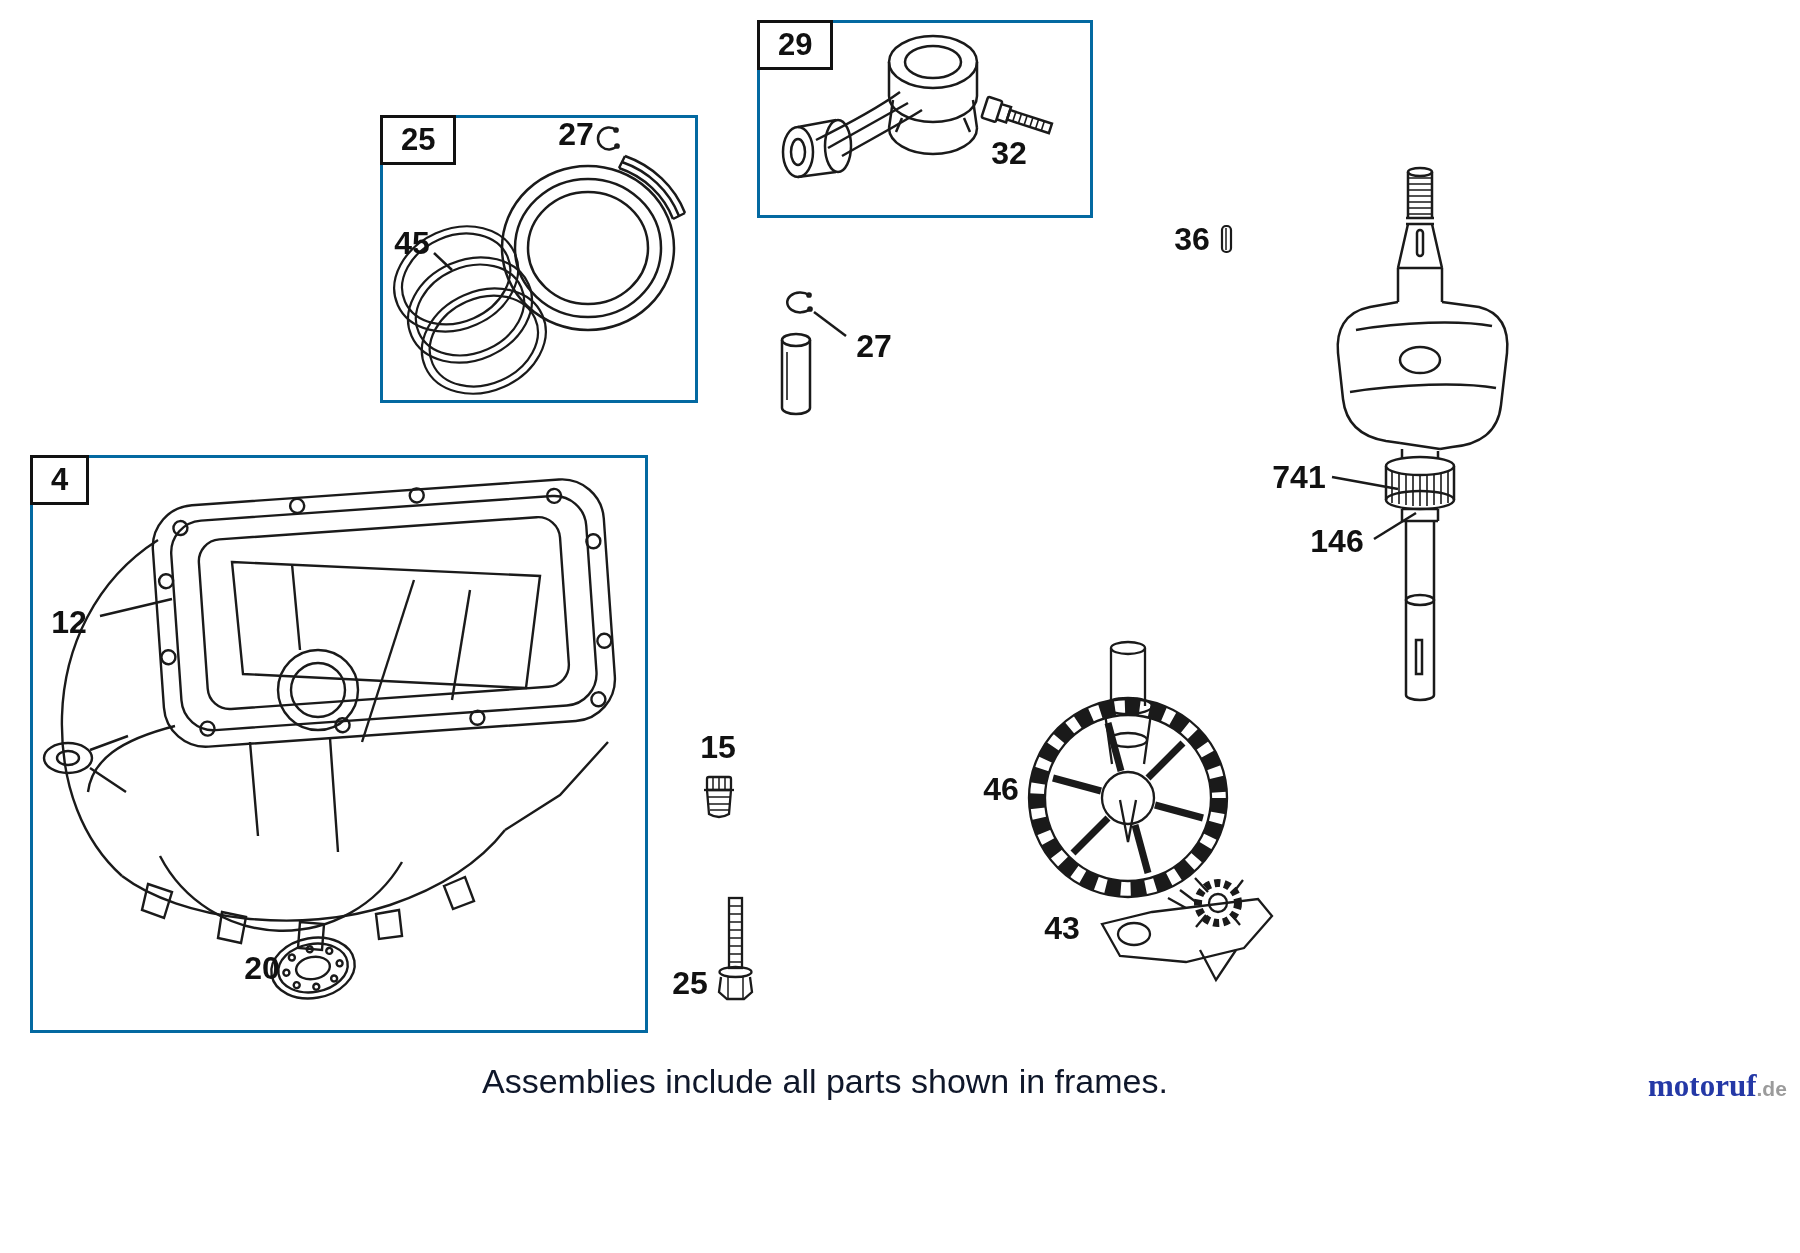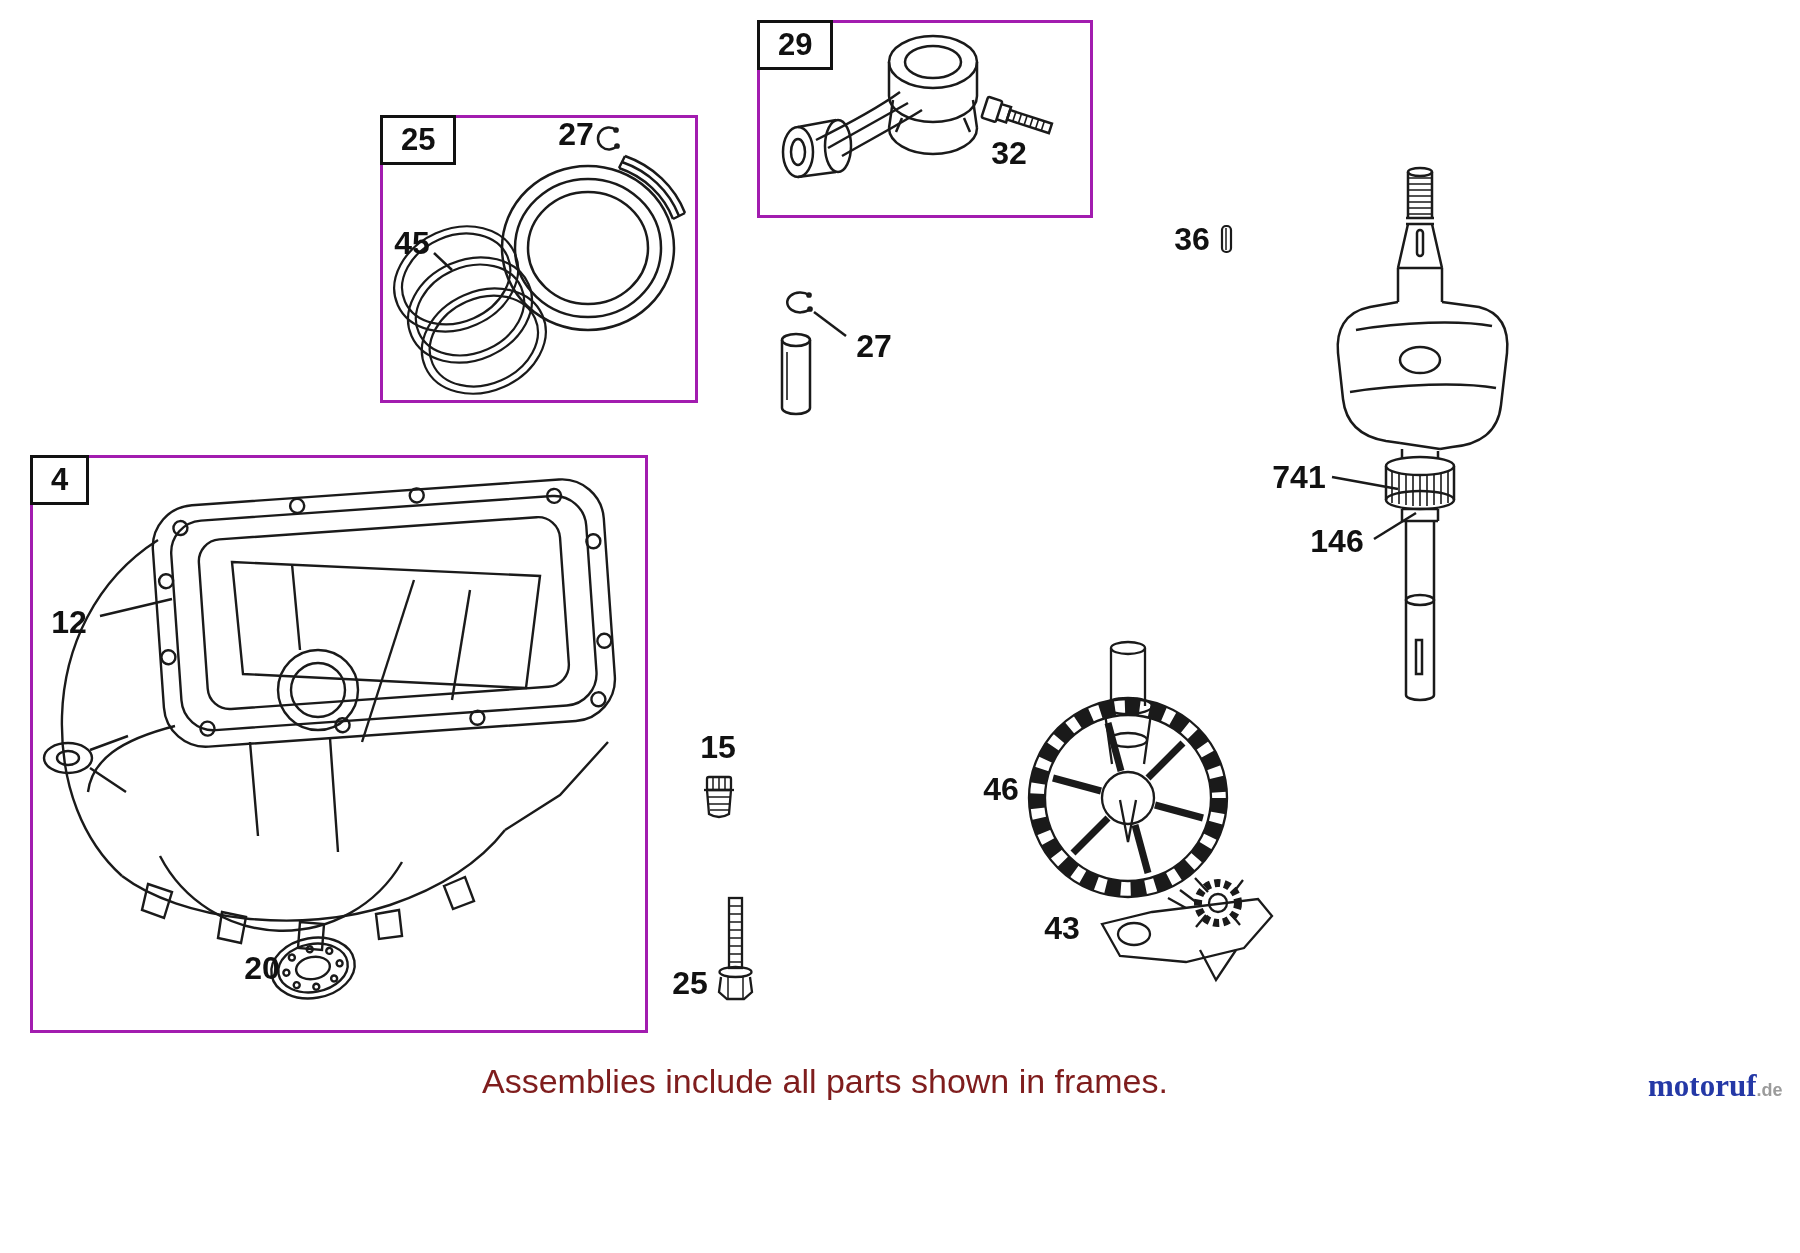--- a/index.html
+++ b/index.html
@@ -1,27 +1,27 @@
 <!DOCTYPE html>
 <html><head>
 <meta charset="utf-8">
 <style>
   html,body{margin:0;padding:0;background:#fff;}
   .page{position:relative;width:1800px;height:1253px;background:#fff;overflow:hidden;
         font-family:"Liberation Sans", sans-serif;color:#111;}
-  .frame{position:absolute;border:3px solid #a21caf;background:transparent;}
+  .frame{position:absolute;border:3px solid #0369a1;background:transparent;}
   .frame-label{position:absolute;left:-3px;top:-3px;border:3px solid #111;background:#fff;
         font-weight:bold;font-size:31px;padding:4px 18px;line-height:1.15;}
   .callout{position:absolute;transform:translate(-50%,-50%);font-weight:bold;font-size:32px;
         white-space:nowrap;}
   .art{position:absolute;left:0;top:0;pointer-events:none;}
-  .footer-note{position:absolute;left:482px;top:1062px;font-size:34px;color:#7f1d1d;}
+  .footer-note{position:absolute;left:482px;top:1062px;font-size:34px;color:#0f172a;}
   .brand{position:absolute;left:1648px;top:1068px;font-size:31px;font-weight:bold;
         color:#2438a6;text-decoration:none;font-family:"Liberation Serif", serif;}
-  .brand .tld{font-size:18px;color:#9b9b9b;font-family:"Liberation Sans", sans-serif;}
+  .brand .tld{font-size:21px;color:#9b9b9b;font-family:"Liberation Sans", sans-serif;}
 </style>
 </head>
 <body>
 
 <div class="page">
 
   <div class="frame" style="left:757px;top:20px;width:330px;height:192px">
     <div class="frame-label">29</div>
   </div>
   <div class="frame" style="left:380px;top:115px;width:312px;height:282px">

